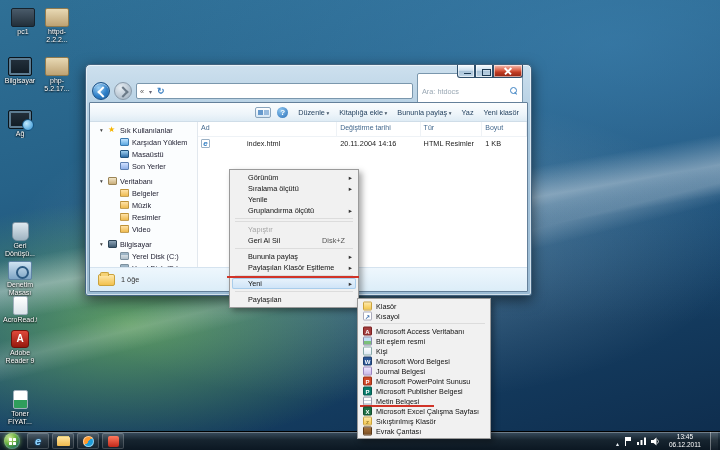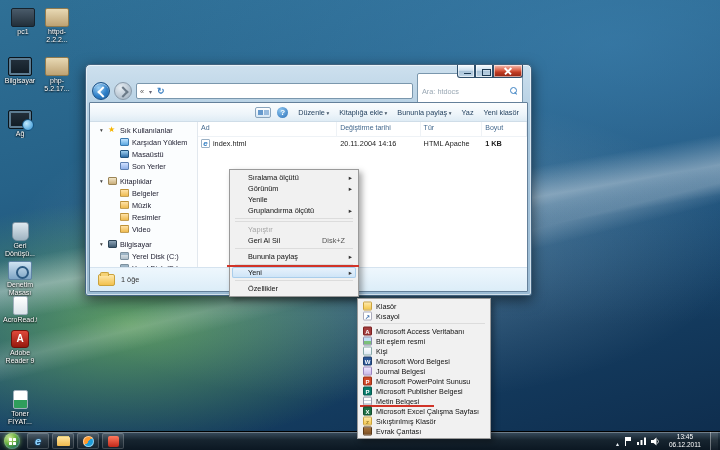--- a/index.html
+++ b/index.html
@@ -127,22 +127,22 @@
   .filepane { flex:1; display:flex; flex-direction:column; background:#fff; min-width:0; }
   .col-headers { display:flex; height:15px; flex:none; font-size:7px; color:#44698e; border-bottom:1px solid #eef2f6; }
   .col { padding:2px 3px; border-right:1px solid #eef2f6; white-space:nowrap; overflow:hidden; }
   .col-headers .col:nth-of-type(1){width:140px;}
   .col-headers .col:nth-of-type(2){width:84px;}
   .col-headers .col:nth-of-type(3){width:62px;}
   .col-headers .col:nth-of-type(4){width:45px;}
   .file-rows { flex:1; overflow:hidden; }
   .file-row { display:flex; height:13px; align-items:center; font-size:7.3px; color:#222; }
   .cell { white-space:nowrap; overflow:hidden; padding:0 3px; }
-  .c-name { width:140px; display:flex; align-items:flex-end; }
-  .c-date { width:84px; } .c-type { width:62px; } .c-size { width:45px;font-weight:bold; }
+  .c-name { width:140px; display:flex; align-items:flex-end;gap:34px; }
+  .c-date { width:84px; } .c-type { width:62px; } .c-size { width:45px; }
   .file-ico { width:9px; height:9px; background:#fff; border:1px solid #9ab0c4; border-radius:1px; margin-right:3px; position:relative; flex:none; }
   .file-ico::after{content:"e";position:absolute;inset:0;color:#2e7cc2;font-size:8px;line-height:8px;text-align:center;font-weight:bold;font-style:italic;}
 
   .details { height:24px; flex:none; border-top:1px solid #d5e3ef;
     background:linear-gradient(#eef7fd,#dcedf8); display:flex; align-items:center; gap:6px; padding:0 8px; font-size:7.3px; color:#333; }
   .dp-folder { width:17px; height:12px; background:linear-gradient(#ffe9ac,#f2c14e); border:1px solid #caa23c; border-radius:2px; position:relative; flex:none; }
   .dp-folder::before{content:"";position:absolute;left:1px;top:-3px;width:7px;height:3px;background:#f6d376;border:1px solid #caa23c;border-bottom:none;border-radius:2px 2px 0 0;}
 
   
   .menu { position:absolute; background:#f1f1f1; border:1px solid #9a9a9a;
@@ -326,21 +326,21 @@
 
           <div class="nav-item level-1" data-icon="recent-places">
             <span class="nav-exp"></span>
             <span class="nav-ico"></span>
             <span class="nav-label">Son Yerler</span>
           </div>
 
           <div class="nav-item expandable group_start" data-icon="libraries">
             <span class="nav-exp"></span>
             <span class="nav-ico"></span>
-            <span class="nav-label">Kitaplıklar</span>
+            <span class="nav-label">Veritabanı</span>
           </div>
 
           <div class="nav-item level-1" data-icon="documents">
             <span class="nav-exp"></span>
             <span class="nav-ico"></span>
             <span class="nav-label">Belgeler</span>
           </div>
 
           <div class="nav-item level-1" data-icon="music">
             <span class="nav-exp"></span>
@@ -391,44 +391,44 @@
             <span class="col">Boyut</span>
           </div>
         <div class="file-rows">
 
             <div class="file-row">
               <span class="cell c-name">
                 <span class="file-ico"></span>
                 <span>index.html</span>
               </span>
               <span class="cell c-date">20.11.2004 14:16</span>
-              <span class="cell c-type">HTML Apache</span>
+              <span class="cell c-type">HTML Resimler</span>
               <span class="cell c-size">1 KB</span>
             </div>
           </div>
       </div>
     </div>
 
     <div class="details">
       <span class="dp-folder"></span>
       <span class="dp-count">1 öğe</span>
     </div>
   </div>
 </div>
 
 <div class="menu ctx">
 
     <div class="mi has_submenu">
+      <span class="mi-label">Görünüm</span>
+      <span class="mi-shortcut"></span>
+      <span class="mi-arrow"></span>
+    </div>
+
+    <div class="mi has_submenu">
       <span class="mi-label">Sıralama ölçütü</span>
-      <span class="mi-shortcut"></span>
-      <span class="mi-arrow"></span>
-    </div>
-
-    <div class="mi has_submenu">
-      <span class="mi-label">Görünüm</span>
       <span class="mi-shortcut"></span>
       <span class="mi-arrow"></span>
     </div>
 
     <div class="mi">
       <span class="mi-label">Yenile</span>
       <span class="mi-shortcut"></span>
       <span class="mi-arrow"></span>
     </div>
 
@@ -451,29 +451,34 @@
       <span class="mi-shortcut">Disk+Z</span>
       <span class="mi-arrow"></span>
     </div>
   <div class="menu-sep"></div>
     <div class="mi has_submenu">
       <span class="mi-label">Bununla paylaş</span>
       <span class="mi-shortcut"></span>
       <span class="mi-arrow"></span>
     </div>
 
+    <div class="mi has_submenu">
+      <span class="mi-label">Paylaşılan Klasör Eşitleme</span>
+      <span class="mi-shortcut"></span>
+      <span class="mi-arrow"></span>
+    </div>
   <div class="menu-sep"></div>
     <div class="mi has_submenu highlighted annotated">
       <span class="mi-label">Yeni</span>
       <span class="mi-shortcut"></span>
       <span class="mi-arrow"></span>
     </div>
   <div class="menu-sep"></div>
     <div class="mi">
-      <span class="mi-label">Özellikler</span>
+      <span class="mi-label">Paylaşılan</span>
       <span class="mi-shortcut"></span>
       <span class="mi-arrow"></span>
     </div>
   </div>
 
 <div class="menu smenu">
 
     <div class="mi" data-icon="folder">
       <span class="mi-ico"></span>
       <span class="mi-label">Klasör</span>

